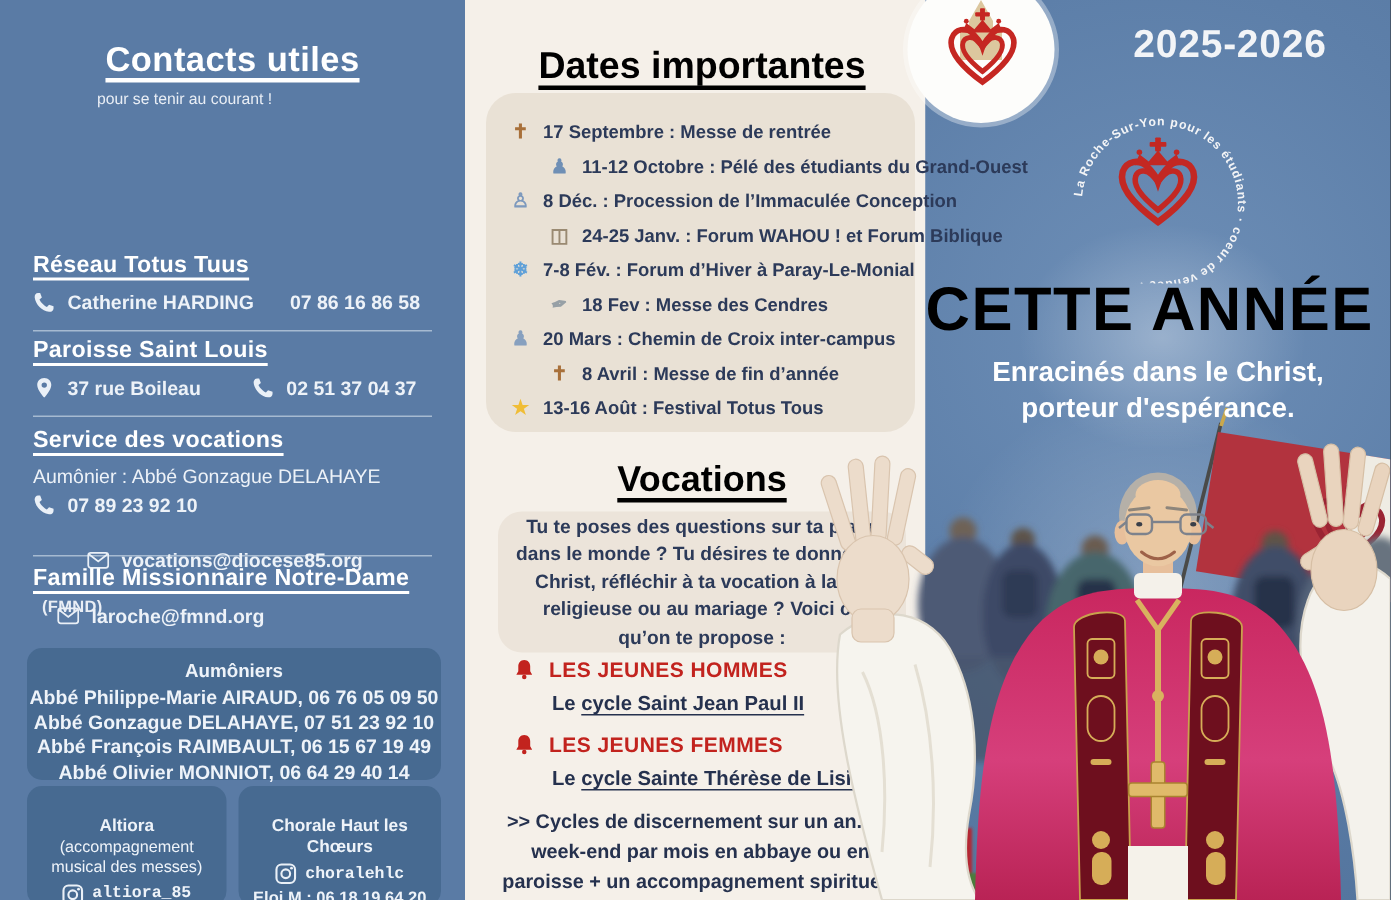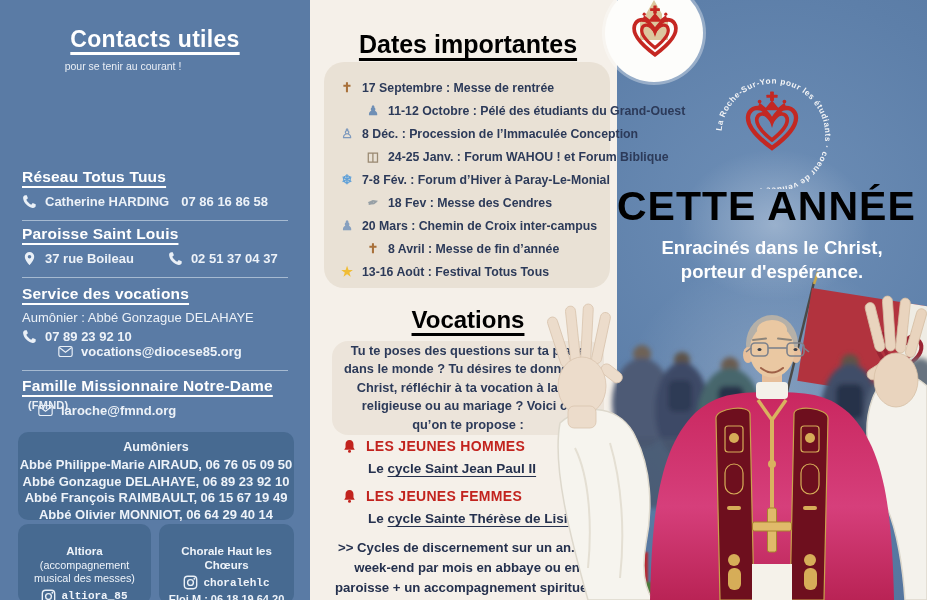--- a/index.html
+++ b/index.html
@@ -118,21 +118,21 @@
   <section class="panel panel-left">
     <div class="lp-title">Contacts utiles</div>
     <div class="lp-sub">pour se tenir au courant !</div>
 
     <div class="lsec-h" style="top:168px;">Réseau Totus Tuus</div>
     <div class="lrow" style="top:194px;">
       <svg class="licon">
           <use href="#icon-phone"></use>
         </svg>
       <span>Catherine HARDING</span>
-      <span style="margin-left:4px;">07 86 16 86 58</span>
+      <span style="margin-left:16px;">07 86 16 86 58</span>
     </div>
     <div class="ldiv" style="top:220px;"></div>
 
     <div class="lsec-h" style="top:225px;">Paroisse Saint Louis</div>
     <div class="lrow" style="top:251px;">
       <svg class="licon">
           <use href="#icon-pin"></use>
         </svg>
       <span>37 rue Boileau</span>
       <svg class="licon" style="margin-left:26px;">
@@ -143,42 +143,42 @@
     <div class="ldiv" style="top:277px;"></div>
 
     <div class="lsec-h" style="top:285px;">Service des vocations</div>
     <div class="lrow" style="top:310px;font-weight:500;">Aumônier : Abbé Gonzague DELAHAYE</div>
     <div class="lrow" style="top:329px;">
       <svg class="licon">
           <use href="#icon-phone"></use>
         </svg>
       <span>07 89 23 92 10</span>
     </div>
-    <div class="lrow" style="top:344px;padding-left:36px;">
+    <div class="lrow" style="top:366px;padding-left:36px;">
       <svg class="licon">
           <use href="#icon-mail"></use>
         </svg>
       <span>vocations@diocese85.org</span>
     </div>
     <div class="ldiv" style="top:370px;"></div>
 
     <div class="lsec-h" style="top:377px;">
       <span>Famille Missionnaire Notre-Dame</span><span class="fmnd-tag">(FMND)</span>
     </div>
     <div class="lrow" style="top:403px;padding-left:16px;">
       <svg class="licon">
           <use href="#icon-mail"></use>
         </svg>
       <span>laroche@fmnd.org</span>
     </div>
 
     <div class="bluebox aum-box">
       <div class="bt">Aumôniers</div>
       <div class="bl">Abbé Philippe-Marie AIRAUD, 06 76 05 09 50</div>
-      <div class="bl">Abbé Gonzague DELAHAYE, 06 89 23 92 10</div>
+      <div class="bl">Abbé Gonzague DELAHAYE, 07 51 23 92 10</div>
       <div class="bl">Abbé François RAIMBAULT, 06 15 67 19 49</div>
       <div class="bl">Abbé Olivier MONNIOT, 06 64 29 40 14</div>
     </div>
 
     <div class="bluebox sm-box box-altiora">
       <div>
         <span class="bt">Altiora</span>
         <span class="bd">(accompagnement musical des messes)</span>
       </div>
       <div class="ig-row">
@@ -268,20 +268,21 @@
   </div>
   <div class="cycle" style="top:511px;">
     <span>Le </span><span class="u">cycle Sainte Thérèse de Lisieux</span>
   </div>
 
   <div class="mid-note">&gt;&gt; Cycles de discernement sur un an. Un week-end par mois en abbaye ou en paroisse + un accompagnement spirituel !</div>
 
   <section class="panel panel-right"></section>
 
   <div class="glow"></div>
+  <div class="year">2025-2026</div>
 
   <div class="mini-logo">
     <svg viewBox="0 0 98 98">
       <path d="M41,30 L49,16 L57,30 L57,56 L41,56 Z M35,36 h6 v20 h-6 Z M57,36 h6 v20 h-6 Z" fill="#dcc79e"></path>
       <use href="#vendee-heart" x="23" y="21" width="54" height="54" style="color:#c52722;"></use>
       <defs>
           <path id="mini-circ" d="M49,12 a37,37 0 1 1 -0.05,0.2"></path>
         </defs>
       <text font-size="4.6" fill="#49648c" letter-spacing=".4" font-family="Liberation Sans, sans-serif">
         <textPath href="#mini-circ">La Roche-Sur-Yon pour les étudiants · coeur de vendée ·</textPath>

